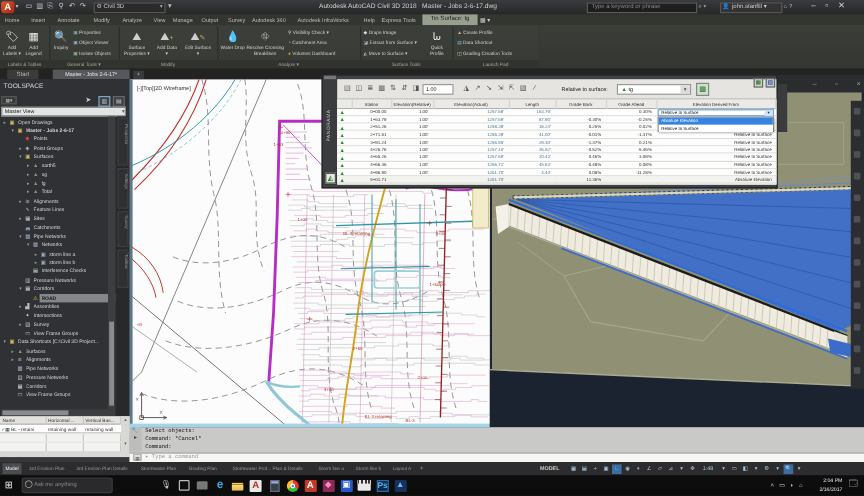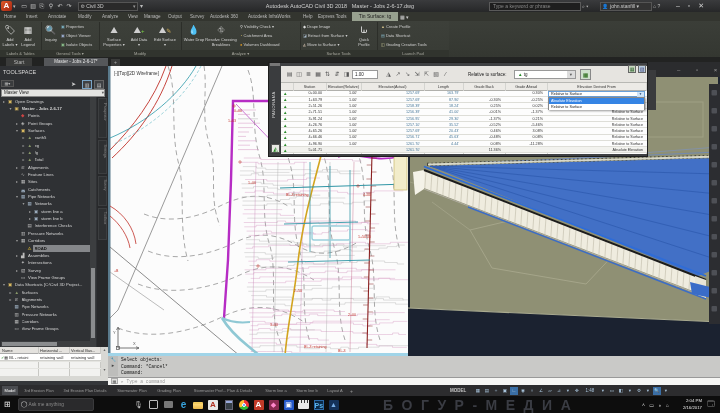--- a/index.html
+++ b/index.html
@@ -556,21 +556,20 @@
 <div class="abs" style="left:582px;top:386.5px;width:16px;height:8px;color:#a8c4dc;font-size:4.5px;line-height:8px;text-align:center;">1:48</div>
 <div class="abs" style="left:599px;top:386.5px;width:8px;height:8px;color:#a8c4dc;font-size:4.5px;line-height:8px;text-align:center;">▾</div>
 <div class="abs" style="left:608px;top:386.5px;width:8px;height:8px;color:#a8c4dc;font-size:4.5px;line-height:8px;text-align:center;">▭</div>
 <div class="abs" style="left:617px;top:386.5px;width:8px;height:8px;color:#a8c4dc;font-size:4.5px;line-height:8px;text-align:center;">◧</div>
 <div class="abs" style="left:626px;top:386.5px;width:8px;height:8px;color:#a8c4dc;font-size:4.5px;line-height:8px;text-align:center;">▾</div>
 <div class="abs" style="left:635px;top:386.5px;width:8px;height:8px;color:#a8c4dc;font-size:4.5px;line-height:8px;text-align:center;">⚙</div>
 <div class="abs" style="left:644px;top:386.5px;width:8px;height:8px;color:#a8c4dc;font-size:4.5px;line-height:8px;text-align:center;">▾</div>
 <div class="abs" style="left:653px;top:386.5px;width:8px;height:8px;background:#3a6ea5;color:#a8c4dc;font-size:4.5px;line-height:8px;text-align:center;">🔍</div>
 <div class="abs" style="left:662px;top:386.5px;width:8px;height:8px;color:#a8c4dc;font-size:4.5px;line-height:8px;text-align:center;">▾</div>
 <div class="abs" style="left:0;top:396px;width:720px;height:17px;background:#0d0d0d;"></div>
-<div class="abs t" style="left:383px;top:397px;width:290px;height:16px;color:#3a3c43;font-size:14px;font-weight:bold;letter-spacing:8.5px;">БОГУР-МЕДИА</div>
 <div class="abs" style="left:4px;top:400px;width:9px;height:9px;color:#e8e8e8;font-size:8px;line-height:9px;">⊞</div>
 <div class="abs" style="left:18px;top:398px;width:76px;height:13px;background:#2a2a2c;border:1px solid #3a3a3c;border-radius:2px;color:#8a8a8a;font-size:4.8px;line-height:11px;"><span style="color:#ccc;font-size:6px;">&nbsp;◯</span> Ask me anything</div>
 <div class="abs" style="left:134px;top:399px;width:8px;height:11px;color:#ccc;font-size:7px;line-height:11px;">🎙</div>
 <div class="abs" style="left:148px;top:399px;width:11px;height:11px;">
       <div style="width:9px;height:9px;margin:1px;border:1px solid #bbb;border-radius:1px;"></div>
     </div>
 <div class="abs" style="left:163px;top:399px;width:11px;height:11px;">
       <div style="width:9px;height:7px;margin:2px 1px;background:#777;border-radius:1px;"></div>
     </div>
 <div class="abs" style="left:178px;top:399px;width:11px;height:11px;">

